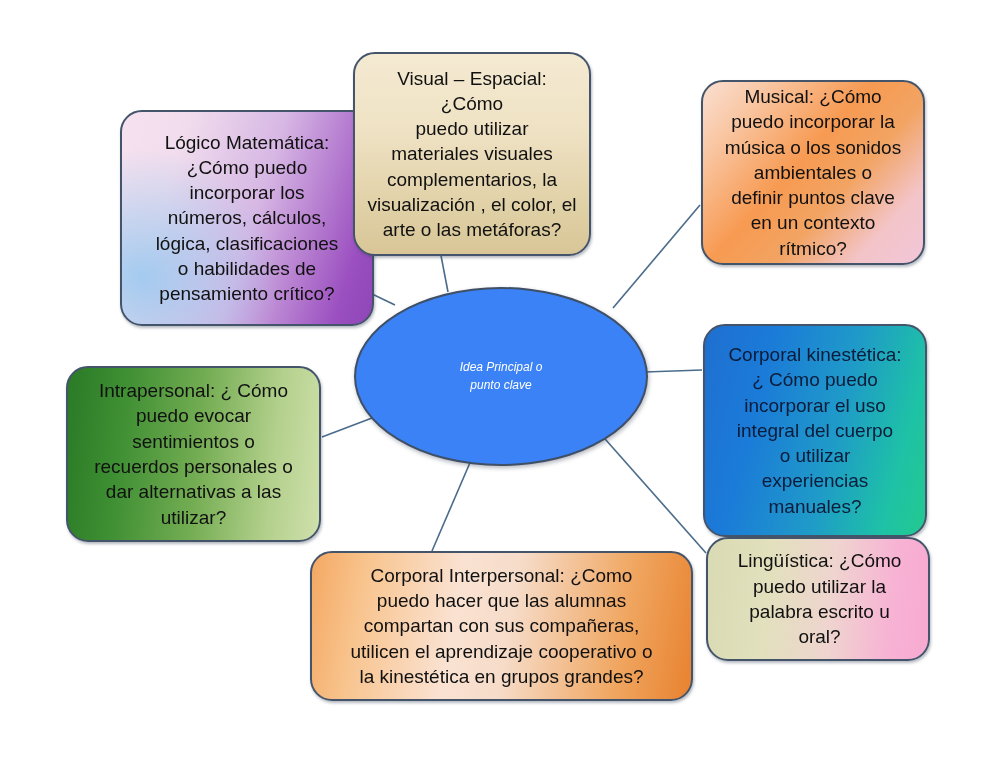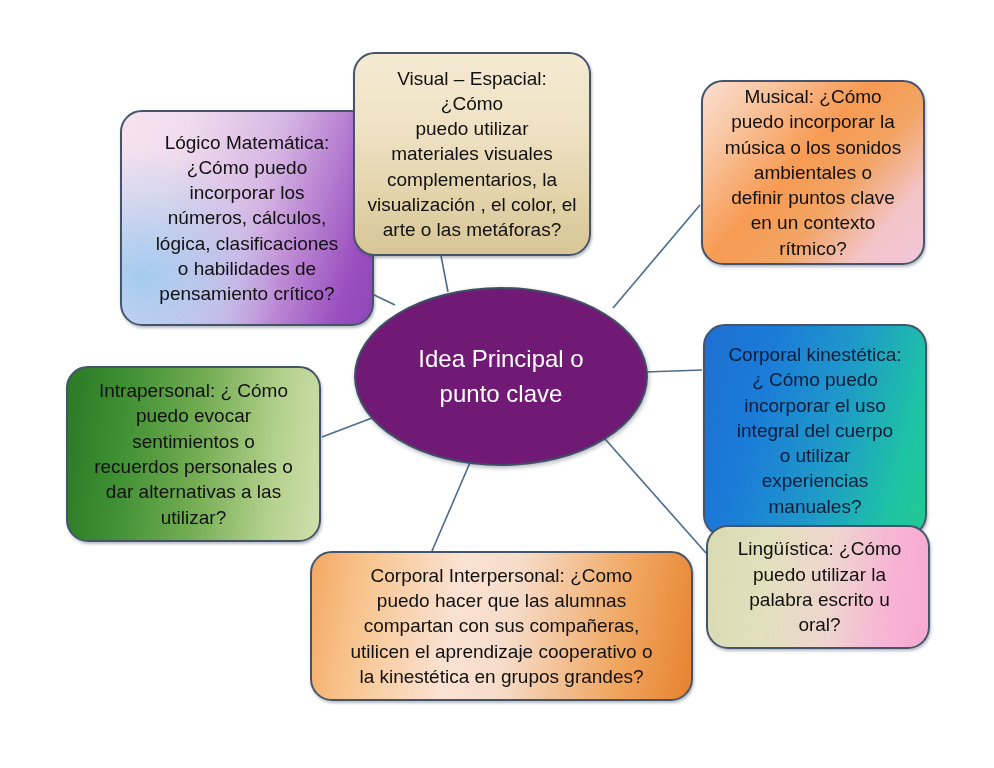--- a/index.html
+++ b/index.html
@@ -49,31 +49,32 @@
   }
 
   
   #center-node {
     position: absolute;
     left: 354px;
     top: 287px;
     width: 290px;
     height: 175px;
     border-radius: 50%;
-    background: #701a75;
+    background: #3b82f6;
     border: 2px solid #3f4f66;
     display: flex;
     align-items: center;
     justify-content: center;
     text-align: center;
     color: #ffffff;
-    font-size: 24px;
+    font-size: 12px;
     line-height: 1.45;
     z-index: 4;
     box-shadow: 1px 2px 4px rgba(40,50,70,0.35);
+    font-style: italic;
   }
   #center-node .txt { white-space: pre-line; display:block; width:100%; }
 
   
   #node-logico {
     left: 72px; top: 110px; width: 254px; height: 216px;
     background:
       radial-gradient(115% 125% at 8% 78%, rgba(150,200,240,0.85) 0%, rgba(150,200,240,0.0) 48%),
       linear-gradient(108deg, #f6e2ef 0%, #f0dced 22%, #d7b7e4 52%, #9b4fc0 88%, #8e46b6 100%);
     margin-left: 48px;
@@ -87,21 +88,21 @@
     background:
       linear-gradient(132deg, #fadfd2 0%, #f9c9a8 16%, #f79a52 44%, #f2a463 62%, #f3c4c8 82%, #f1c6d8 100%);
   }
   #node-kines {
     left: 703px; top: 304px; width: 224px; height: 213px;
     background: linear-gradient(105deg, #1f6fd0 0%, #1b7bd8 26%, #1f9bc8 58%, #1ec2a6 84%, #23c98f 100%);
     color: #0b1c3a;
     margin-top: 20px;
   }
   #node-ling {
-    left: 706px; top: 525px; width: 224px; height: 124px;
+    left: 706px; top: 537px; width: 224px; height: 124px;
     background: linear-gradient(95deg, #d9dbb4 0%, #e2e0bd 28%, #efd4cf 56%, #f7b3d4 82%, #f8a9d0 100%);
     padding-left: 15px;
   }
   #node-inter {
     left: 310px; top: 551px; width: 383px; height: 150px;
     background:
       linear-gradient(100deg, #f4a862 0%, #f8c48e 14%, #fae2d2 38%, #f6dcc9 52%, #f0a762 80%, #e8822f 100%);
   }
   #node-intra {
     left: 66px; top: 366px; width: 255px; height: 176px;

